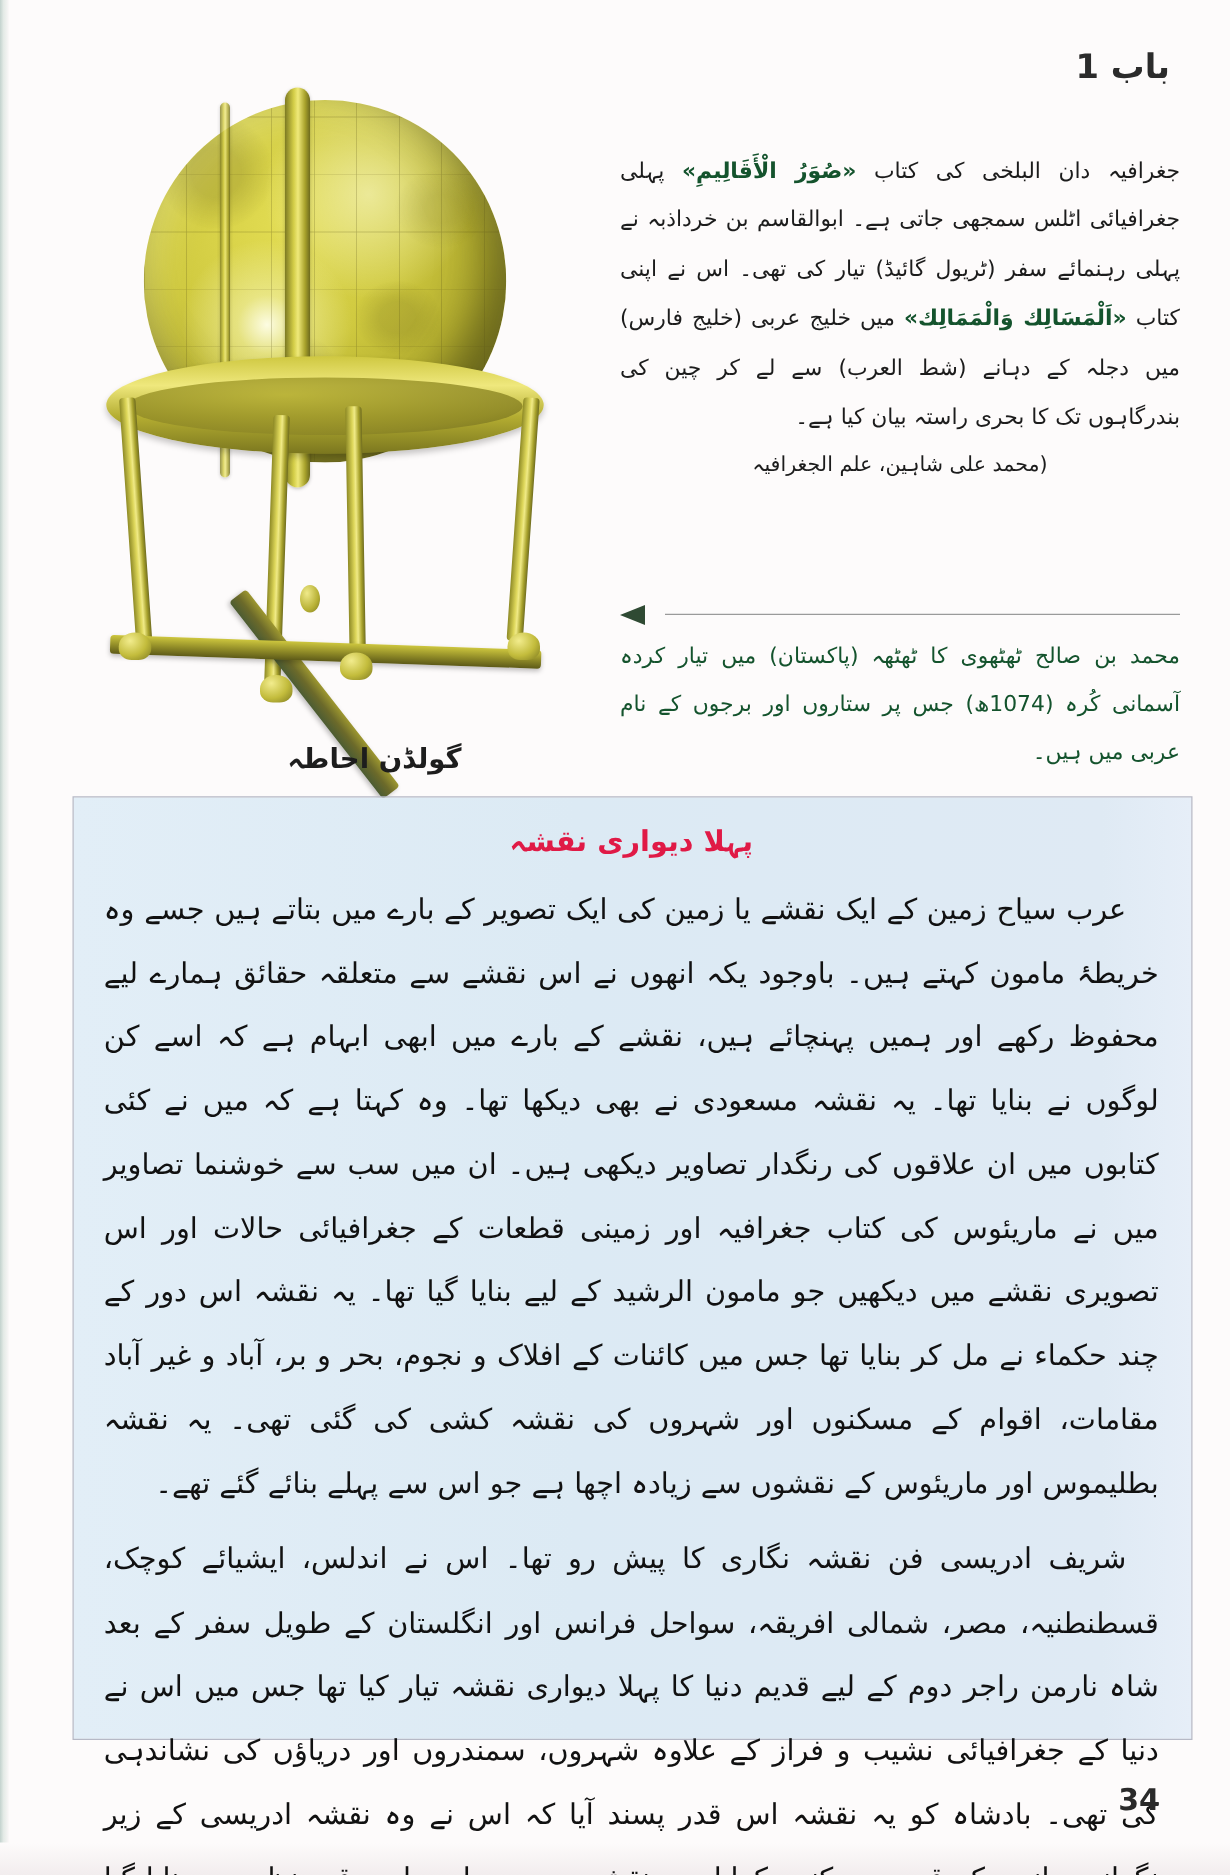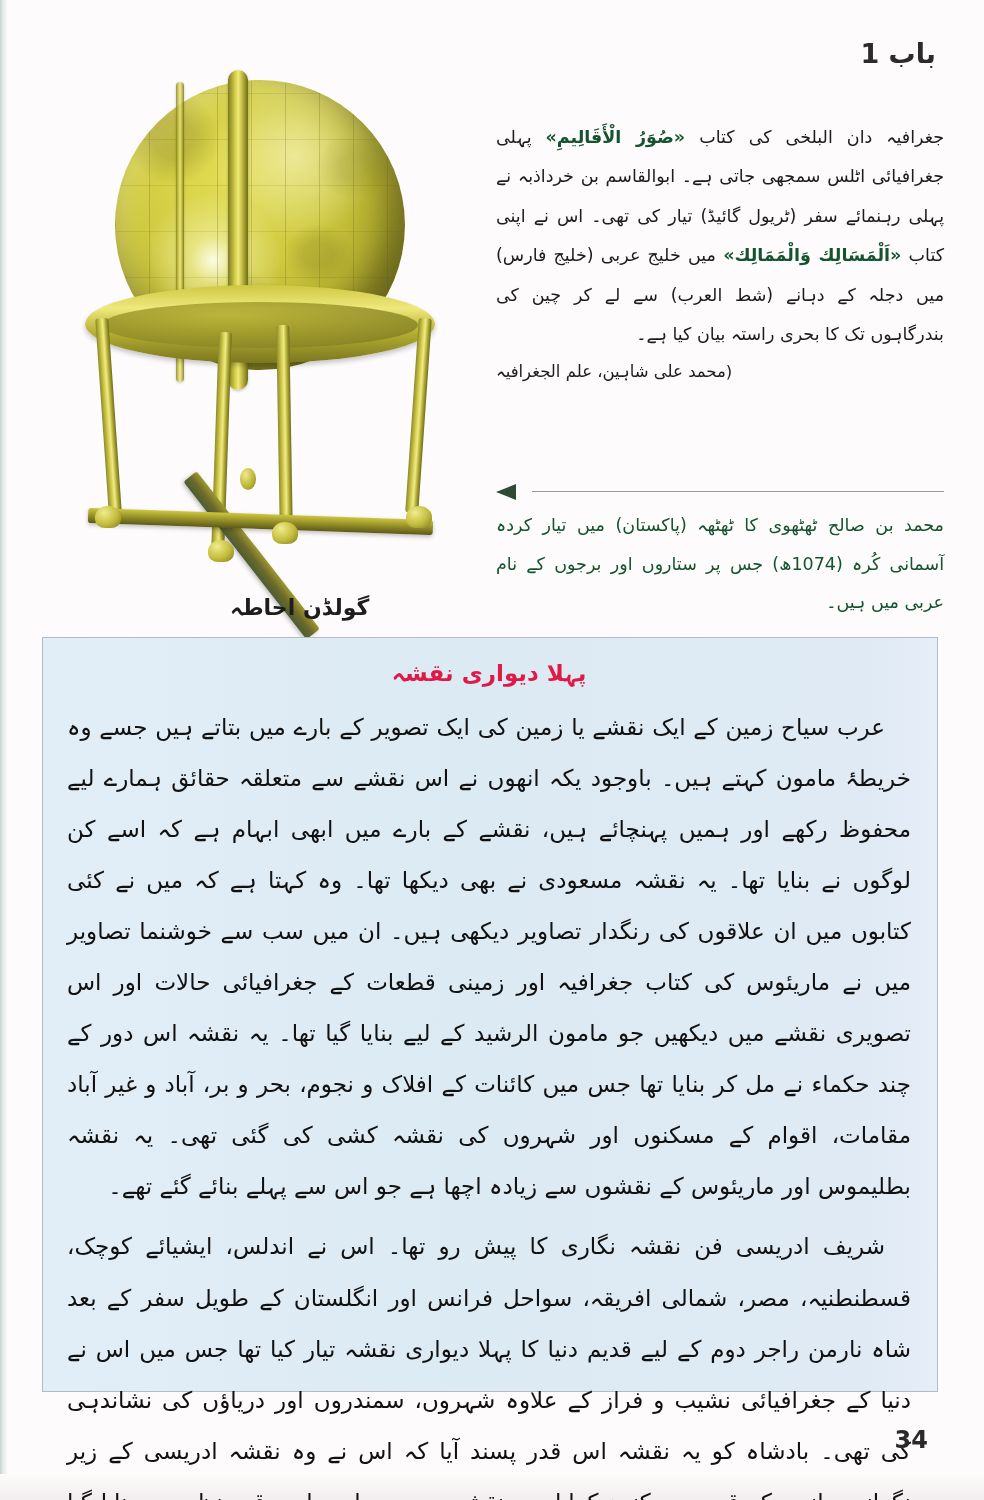--- a/index.html
+++ b/index.html
@@ -119,21 +119,21 @@
 
   
   .text-col{
     position:absolute;right:40px;top:118px;width:448px;
     direction:rtl;text-align:justify;
     font-size:17.5px;line-height:2.25;color:#1c1c1c;
   }
   .text-col p{margin:0 0 2px 0;}
   .ar-title{color:#14532d;font-weight:700;}
   .citation{
-    margin-top:0;text-align:left;direction:rtl;
+    margin-top:0;text-align:center;direction:rtl;
     font-size:16.5px;line-height:1.95;color:#1c1c1c;
   }
   .arrow-row{
     position:absolute;right:40px;top:482px;width:448px;height:20px;
   }
   .arrow-line{
     position:absolute;right:0;top:9px;width:412px;height:1.4px;background:#9a9a9a;
   }
   .arrow-head{
     position:absolute;left:0;top:2px;width:0;height:0;
@@ -141,21 +141,21 @@
     border-right:20px solid #2f4a33;
   }
   .fig-caption{
     position:absolute;right:40px;top:506px;width:448px;
     direction:rtl;text-align:justify;
     font-size:17.5px;line-height:2.2;color:#14532d;
   }
 
   
   .blue-box{
-    position:absolute;left:42px;top:637px;width:896px;height:755px;
+    position:absolute;left:58px;top:637px;width:896px;height:755px;
     background:linear-gradient(to left,#e6eef8 0%,#dfeaf4 8%,#dceaf4 55%,#e2eef7 100%);
     border:1.5px solid #b6b9c6;
     box-sizing:border-box;
     padding:18px 26px 20px 24px;
   }
   .box-title{
     text-align:center;direction:rtl;
     font-size:23px;font-weight:700;color:#e01a46;
     margin:4px 0 16px 0;
   }

